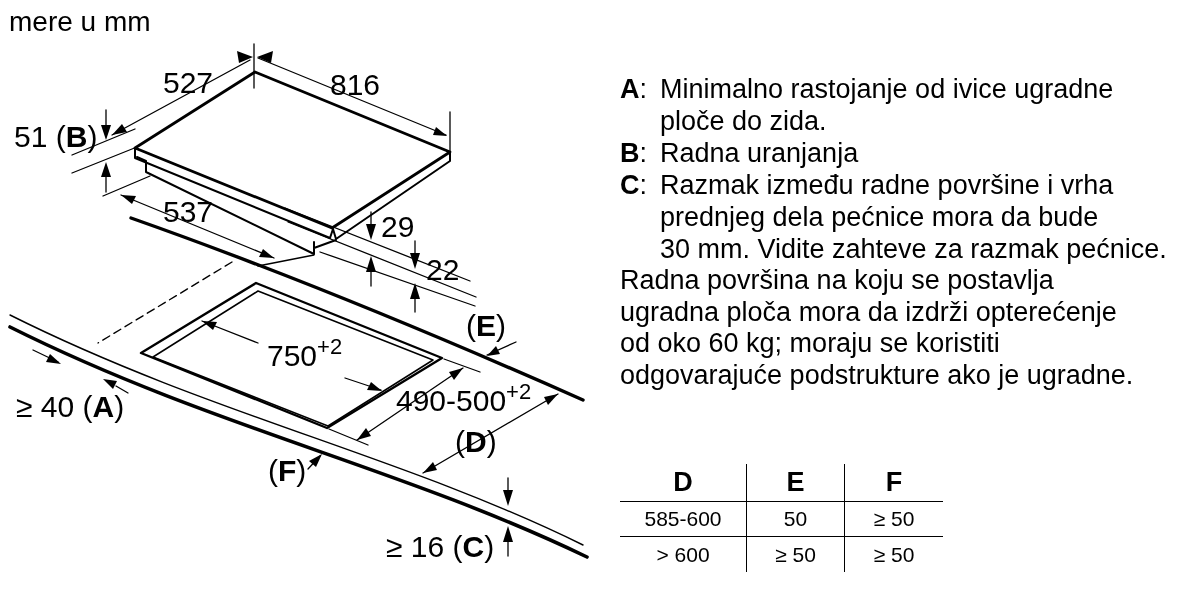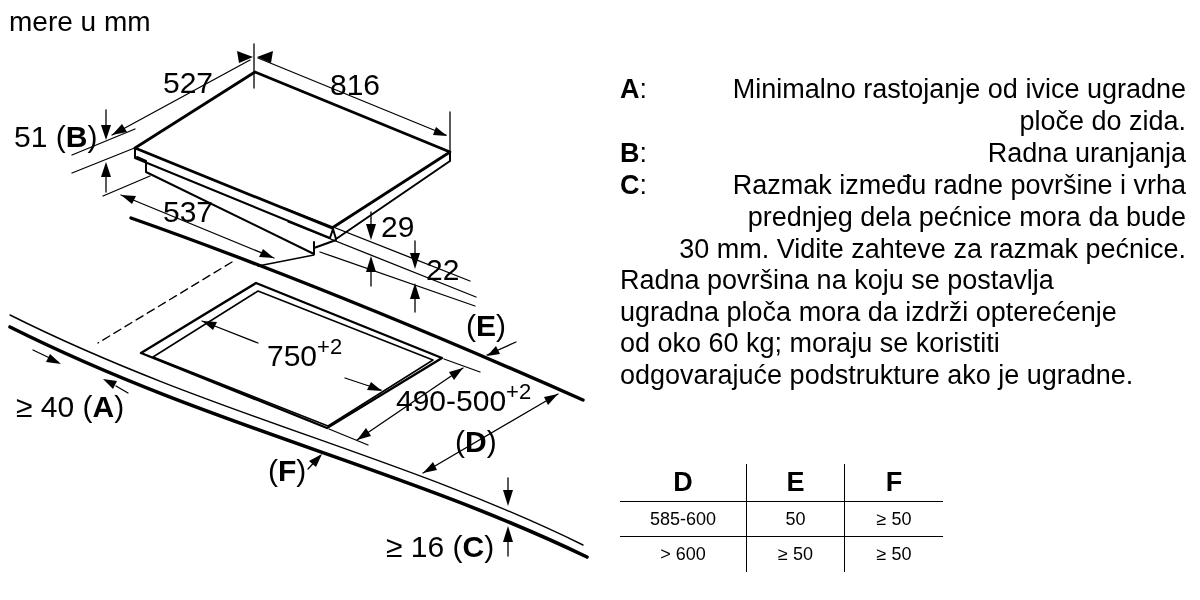--- a/index.html
+++ b/index.html
@@ -7,28 +7,28 @@
           font-family:"Liberation Sans", sans-serif;color:#000;}
   #diagram{position:absolute;left:0;top:0;}
   svg text{font-family:"Liberation Sans", sans-serif;fill:#000;}
 
   
   .defs{position:absolute;left:620px;top:73px;width:566px;font-size:27px;line-height:32px;}
   .def-item{display:flex;}
   .def-label{width:40px;flex:0 0 40px;}
   .def-label b{font-weight:bold;}
   .def-lines{flex:1;}
-  .def-lines div{white-space:nowrap;text-align:right;}
+  .def-lines div{white-space:nowrap;}
 
   .para{position:absolute;left:620px;top:265px;width:580px;font-size:27px;line-height:31.5px;}
   .para div{white-space:nowrap;}
 
   .dtable{position:absolute;left:620px;top:464px;display:grid;
           grid-template-columns:126px 99px 98px;grid-template-rows:38px 35px 35px;}
-  .cell{display:flex;align-items:center;justify-content:center;font-size:18px;}
+  .cell{display:flex;align-items:center;justify-content:center;font-size:21px;}
   .cell.hdr{font-weight:bold;font-size:27px;}
   .cell.col-e{border-left:1.5px solid #000;border-right:1.5px solid #000;}
   .cell.rule{border-bottom:1.5px solid #000;}
 </style>
 </head>
 <body>
 
 <div id="screen">
 
   <svg id="diagram" width="620" height="600" viewBox="0 0 620 600">

